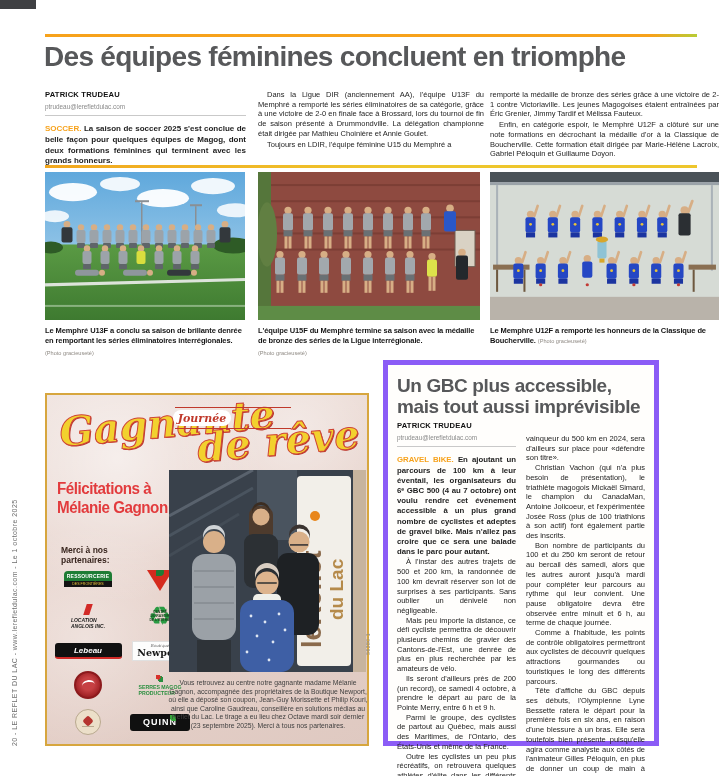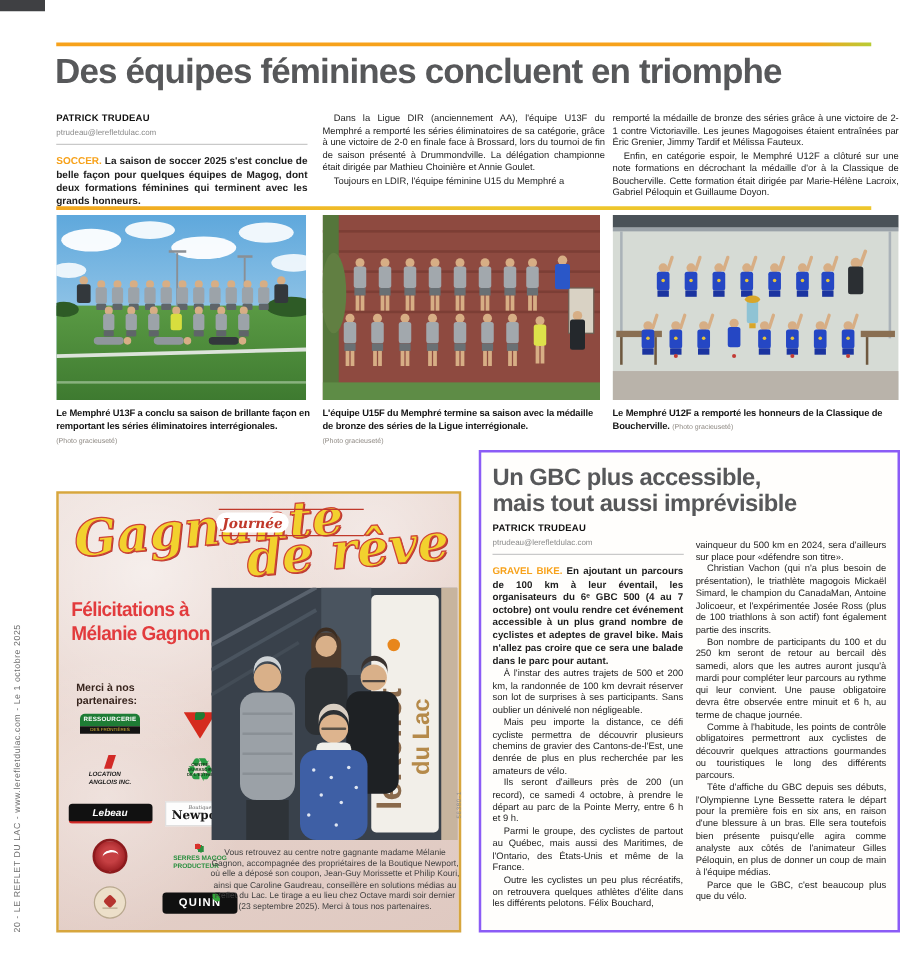--- a/index.html
+++ b/index.html
@@ -42,22 +42,22 @@
   .photo2{left:258px;top:172px;width:222px;height:148px;}
   .photo3{left:490px;top:172px;width:229px;height:148px;}
   .caption{font-size:7.5px;font-weight:bold;color:#151515;line-height:10.2px;letter-spacing:-0.1px;}
   .cap1{left:45px;top:326px;width:206px;}
   .cap2{left:258px;top:326px;width:224px;}
   .cap3{left:490px;top:326px;width:229px;}
   .credit{font-size:5.6px;font-weight:normal;color:#8f8a84;letter-spacing:0;}
   .credit-block{margin-top:2px;}
   
   .gbc-box{
-    left:383px;top:360px;width:337px;height:386px;box-sizing:border-box;
-    border:2px solid #8b5cf6;background:#fffefc;padding:8px 9px 6px 9px;
+    left:383px;top:360px;width:276px;height:386px;box-sizing:border-box;
+    border:5px solid #8b5cf6;background:#fffefc;padding:8px 9px 6px 9px;
   }
   .gbc-title{margin:2px 0 4px 0;font-size:19px;font-weight:bold;color:#57585a;
     letter-spacing:-0.4px;line-height:21px;}
   .gbc-cols{display:flex;gap:10px;}
   .gbc-col{width:153px;font-size:7.5px;line-height:9.7px;text-align:justify;}
   .gbc-col p{margin:0;}
   .gbc-col .indent{text-indent:9px;}
   .gbc-col2{margin-top:13px;}
   
   .ad-box{
@@ -328,21 +328,21 @@
       <ellipse cx="110.5" cy="67" rx="6" ry="3" fill="#d8a62a"></ellipse>
       <rect x="108" y="86" width="5" height="4" fill="#d8a62a"></rect>
     <circle cx="50" cy="112" r="1.6" fill="#c23a34"></circle>
       <circle cx="96" cy="112" r="1.6" fill="#c23a34"></circle>
       <circle cx="142" cy="112" r="1.6" fill="#c23a34"></circle>
       <circle cx="186" cy="112" r="1.6" fill="#c23a34"></circle>
   </svg>
 </div>
 
 <div class="abs caption cap1">
-  <span>Le Memphré U13F a conclu sa saison de brillante façon en remportant les séries éliminatoires interrégionales.</span>
+  <span>Le Memphré U13F a conclu sa saison de brillante denrée en remportant les séries éliminatoires interrégionales.</span>
   <div class="credit credit-block">(Photo gracieuseté)</div>
 </div>
 <div class="abs caption cap2">
   <span>L'équipe U15F du Memphré termine sa saison avec la médaille de bronze des séries de la Ligue interrégionale.</span>
   <div class="credit credit-block">(Photo gracieuseté)</div>
 </div>
 <div class="abs caption cap3">
   <span>Le Memphré U12F a remporté les honneurs de la Classique de Boucherville.</span>
   <span class="credit">(Photo gracieuseté)</span>
 </div>

